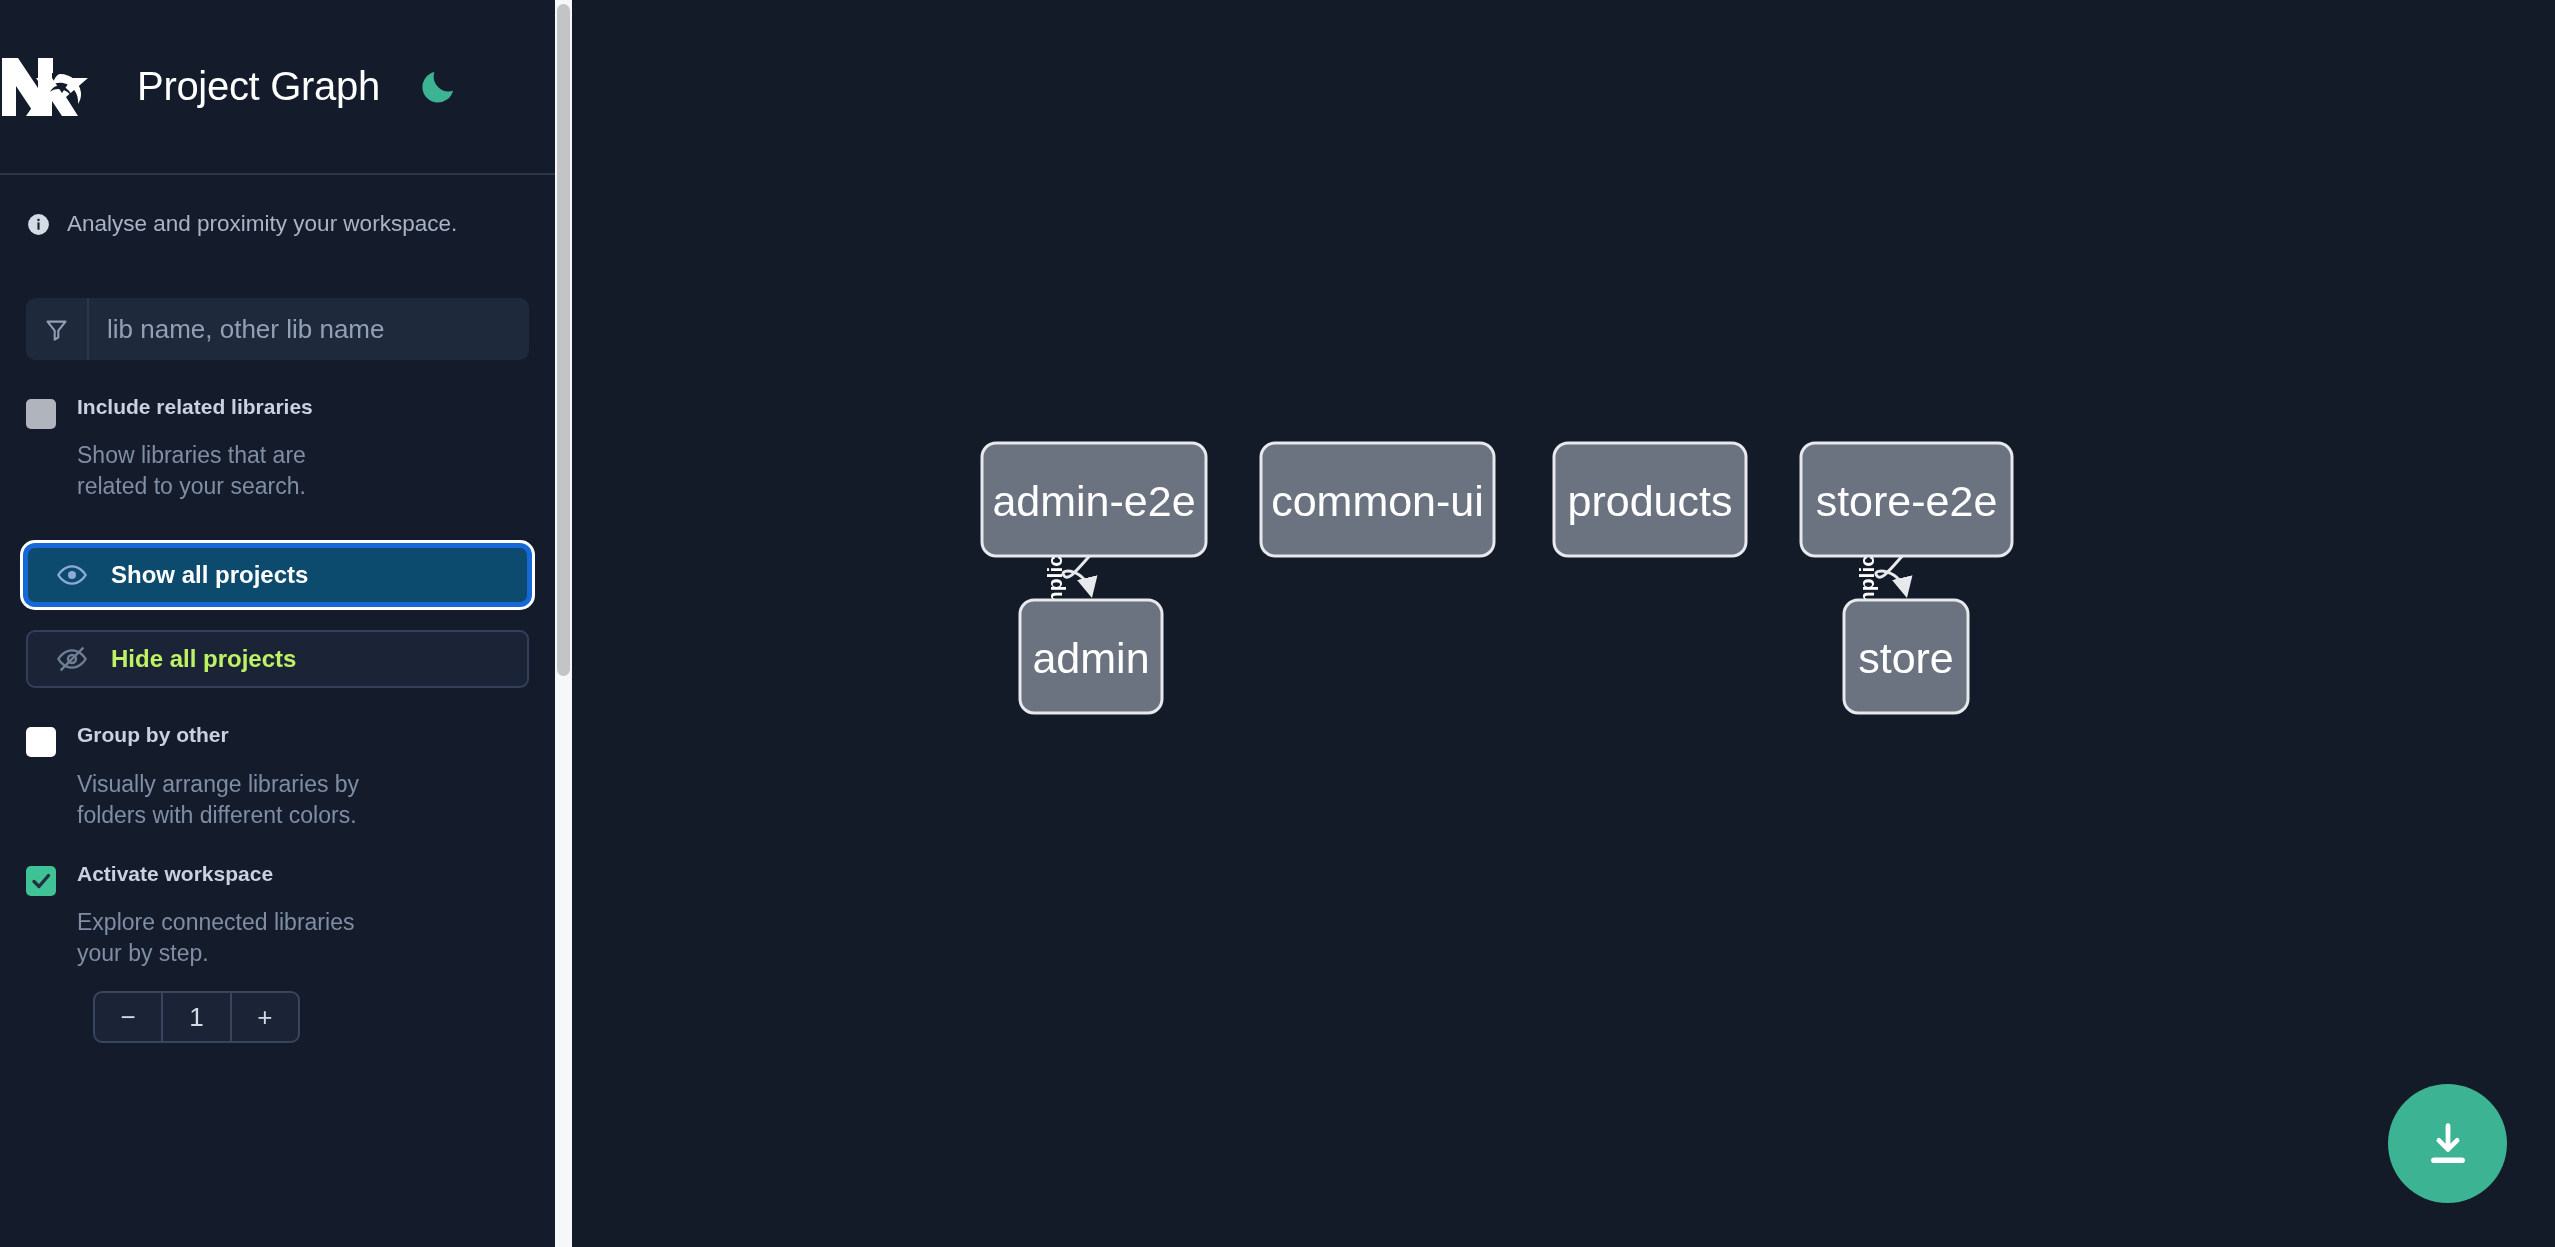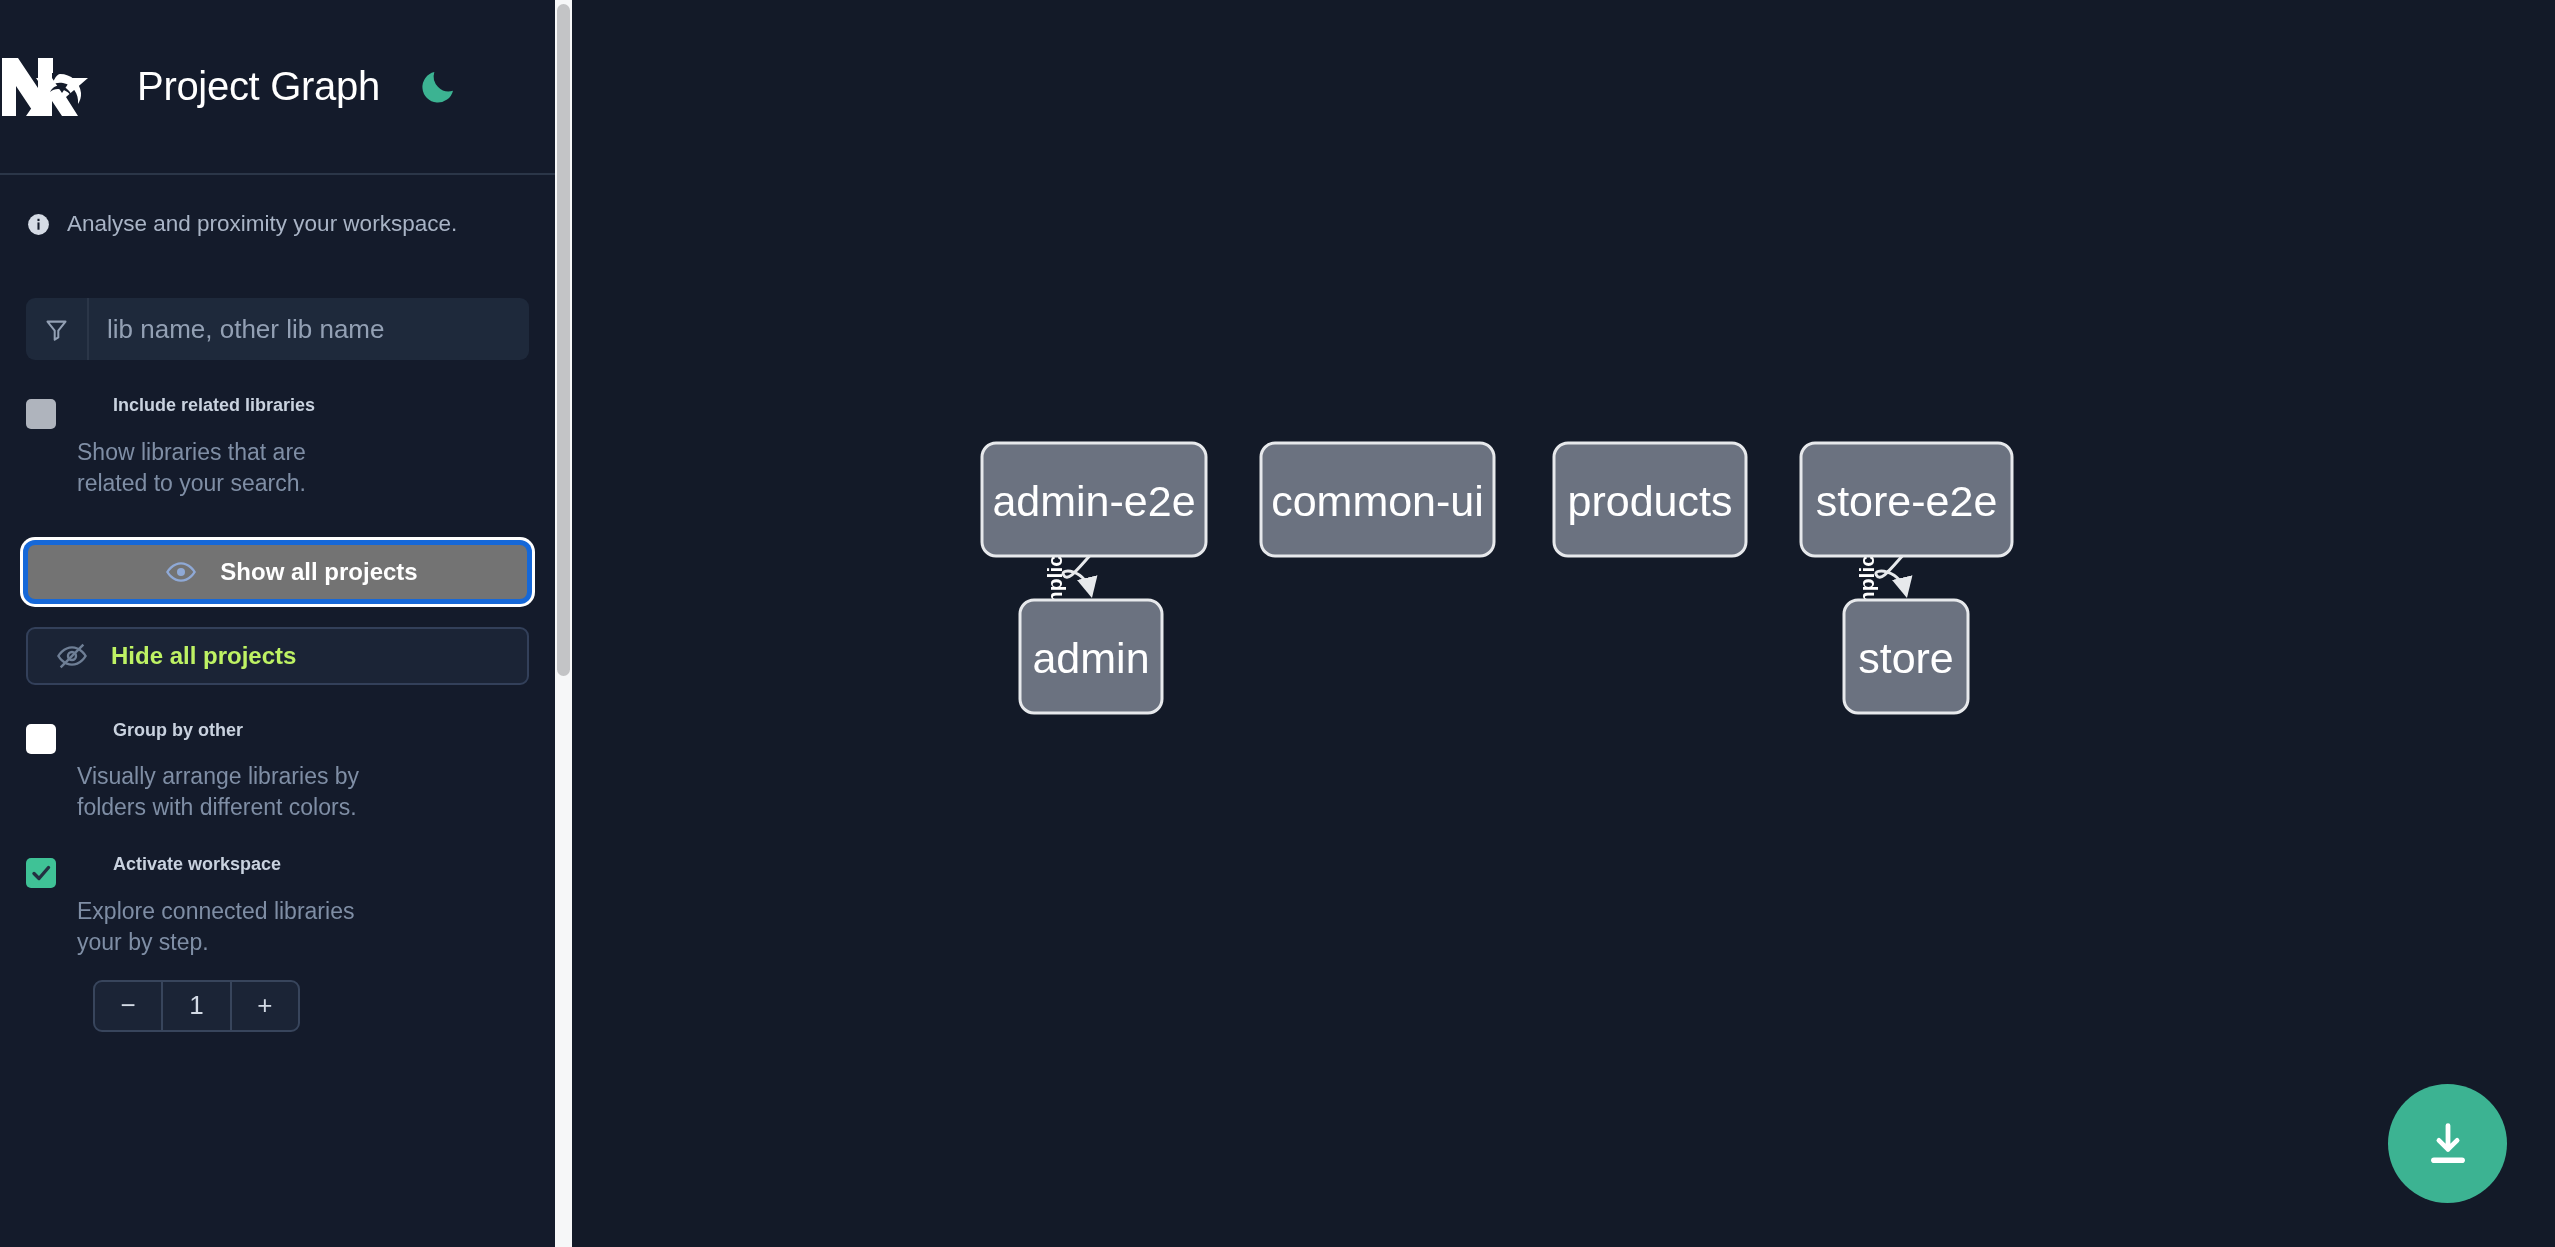--- a/index.html
+++ b/index.html
@@ -85,24 +85,23 @@
     margin-top: 5px;
     cursor: pointer;
   }
   .cb.grey  { background: #AFB4BD; }
   .cb.white { background: #FFFFFF; }
   .cb.green { background: #3FC296; display: flex; align-items: center; justify-content: center; }
   .cb.green svg { width: 24px; height: 24px; }
   .check-texts { margin-left: 21px; }
   .check-title {
     color: #C9D2DF;
-    font-size: 18px;
+    font-size: 21px;
     font-weight: bold;
     line-height: 1.25;
-    margin-left: 36px;
   }
   .check-desc {
     color: #7F8EA5;
     font-size: 23px;
     line-height: 1.35;
     margin-top: 20px;
     max-width: 300px;
   }
 
   
@@ -113,22 +112,21 @@
     border-radius: 9px;
     background: #1B2troy33;
     background: #1B2436;
     border: 2px solid #33405A;
     padding-left: 28px;
     cursor: pointer;
   }
   .act-btn.focused {
     border-color: #1668D8;
     box-shadow: 0 0 0 3px #1668D8, 0 0 0 6px #FFFFFF;
-    background: #737373;
-    justify-content: center;
+    background: #0c4a6e;
   }
   .act-btn + .act-btn { margin-top: 26px; }
   .act-icon { width: 32px; height: 32px; flex: none; }
   .act-label {
     margin-left: 23px;
     font-size: 24px;
     font-weight: bold;
   }
   .act-btn.focused .act-label { color: #FFFFFF; }
   .act-btn:not(.focused) .act-label { color: #bef264; }

